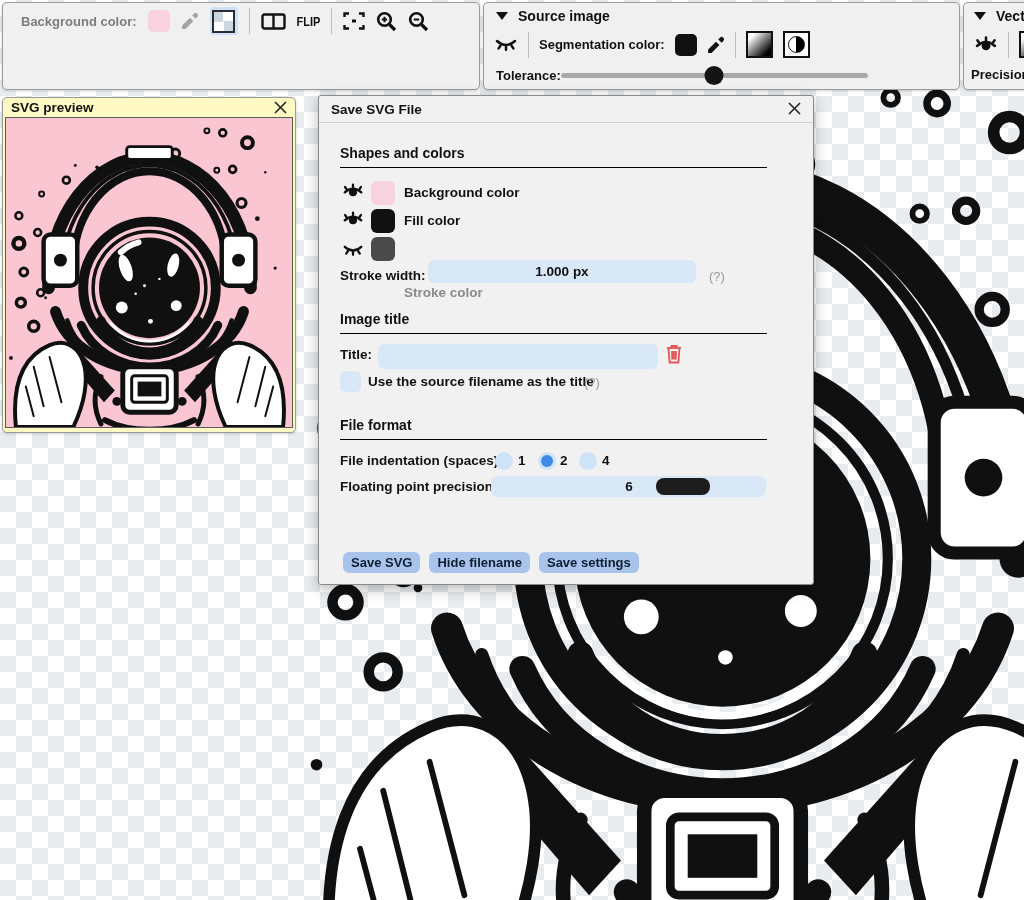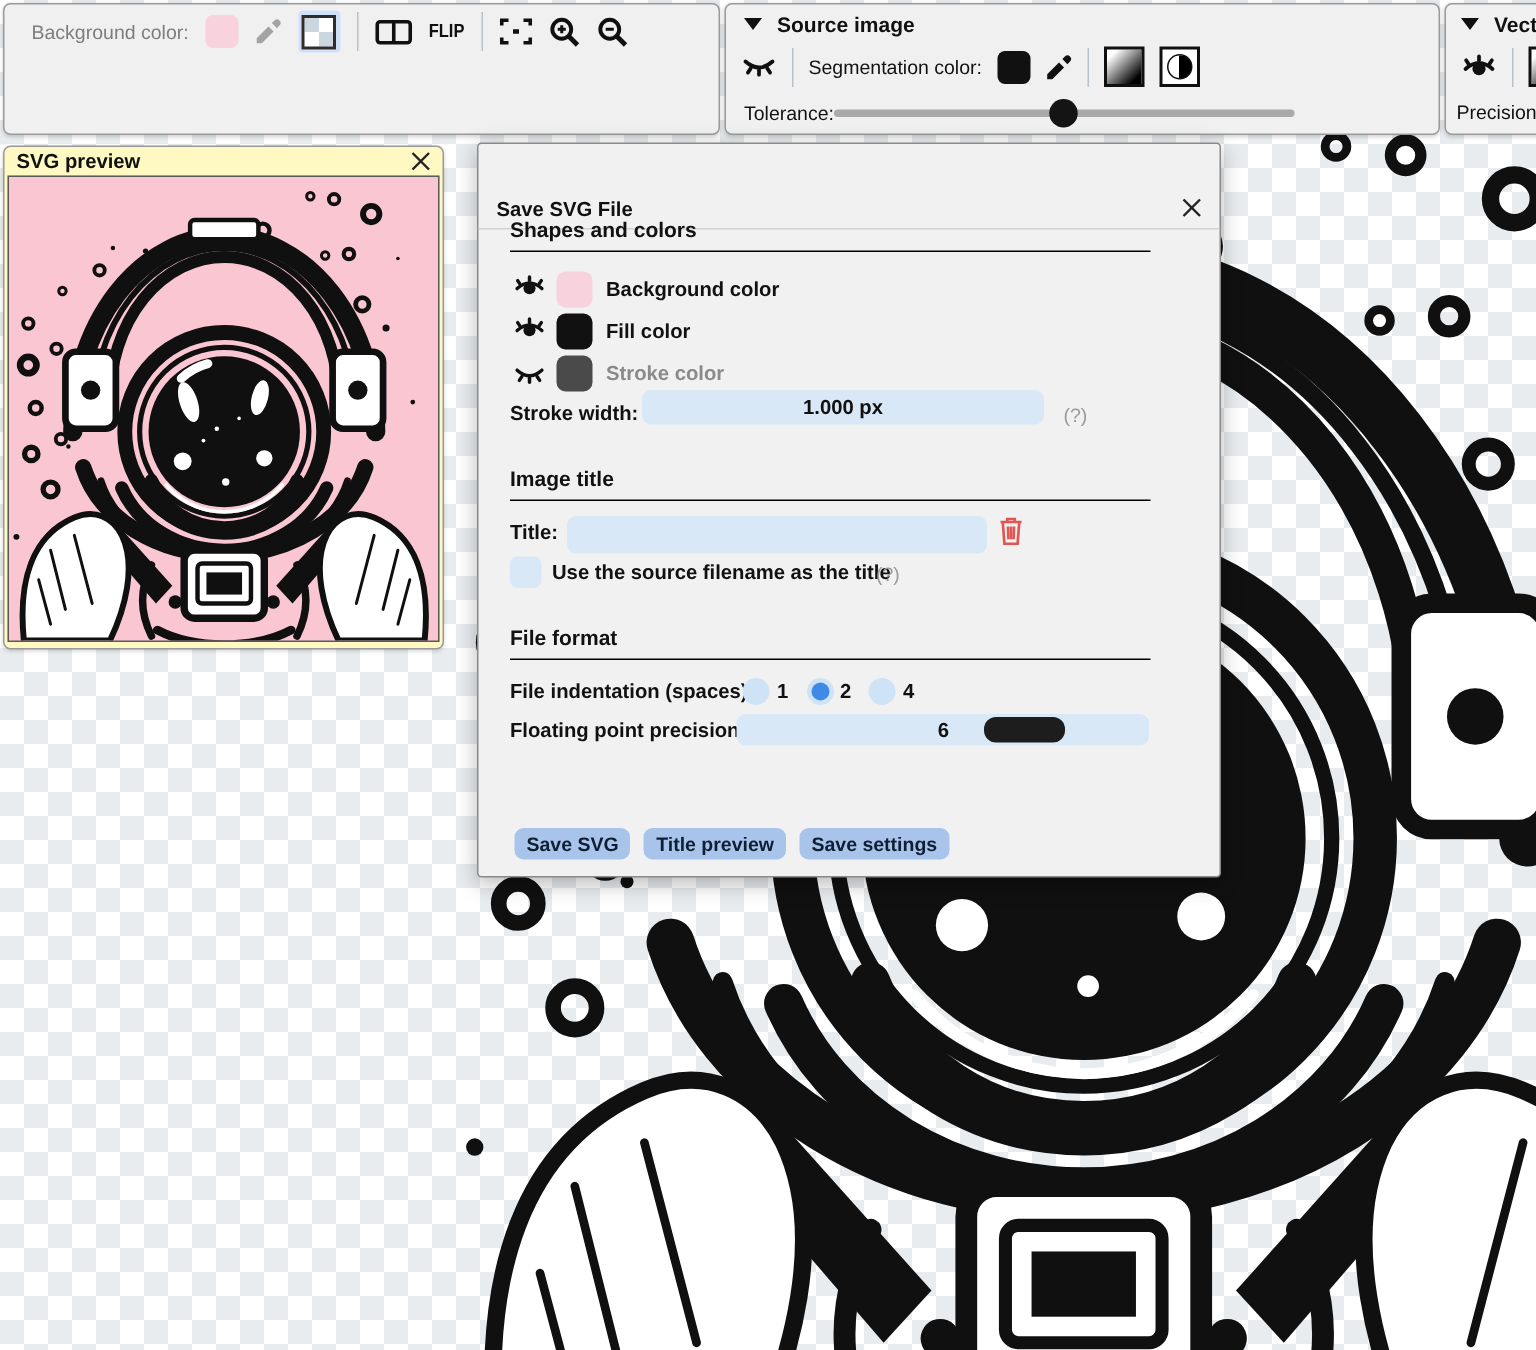--- a/index.html
+++ b/index.html
@@ -16,21 +16,21 @@
   
   .panel{
     position:absolute;background:#f0f0f0;border:1px solid #9a9a9a;border-radius:5px;
     box-shadow:0 1px 3px rgba(0,0,0,.18);z-index:10;overflow:hidden;
   }
   .panel-header{display:flex;align-items:center;gap:10px;padding:5px 10px 3px 12px;
     font-size:14px;font-weight:700;color:#101010;}
   .tri{width:0;height:0;border-left:6px solid transparent;border-right:6px solid transparent;
     border-top:8px solid #101010;cursor:pointer;}
   .prow{display:flex;align-items:center;padding:4px 10px 0 18px;gap:11px;}
-  .plabel{font-size:13px;font-weight:400;}
+  .plabel{font-size:13px;font-weight:700;}
   .plabel.dim{color:#7d7d7d;}
   .swatch-sm{width:22px;height:22px;border-radius:5px;}
   .vsep{width:1px;height:26px;background:#b7c1cb;}
   .iconbtn{display:flex;align-items:center;justify-content:center;cursor:pointer;background:none;border:none;padding:0;}
   .checker-btn{width:28px;height:28px;background:#cfe1f6;border-radius:3px;display:flex;align-items:center;justify-content:center;}
   .checker-btn .inner{width:19px;height:19px;border:2px solid #2d2d2d;background-color:#fff;
     background-image:conic-gradient(#ffffff 25%,#ccd6df 25% 50%,#ffffff 50% 75%,#ccd6df 75%);background-size:19px 19px;}
   .flip{font-size:11px;font-weight:800;letter-spacing:0;transform:scaleY(1.15);color:#101010;cursor:pointer;}
   .grad-icon{width:23px;height:23px;border:2px solid #101010;background:linear-gradient(135deg,#ffffff 15%,#000000 85%);}
   .thresh-icon{width:23px;height:23px;border:2px solid #101010;background:#fff;display:flex;align-items:center;justify-content:center;}
@@ -40,28 +40,28 @@
   .slider .knob{position:absolute;top:-7px;width:19px;height:19px;border-radius:50%;background:#141414;transform:translateX(-50%);cursor:pointer;}
 
   
   .preview-header{display:flex;align-items:center;justify-content:space-between;
     padding:2px 8px 2px 8px;font-size:13.5px;font-weight:600;}
   .preview-img{margin:0 2px 2px 2px;border:1px solid #5a5a5a;}
 
   
   .dialog{position:absolute;left:318px;top:95px;width:494px;height:488px;background:#f1f1f1;
     border:1px solid #8a8a8a;border-radius:3px;box-shadow:0 4px 14px rgba(0,0,0,.28);z-index:20;}
-  .dlg-titlebar{position:absolute;left:0;top:0;right:0;height:26px;border-bottom:1px solid #d2d2d2;margin-top:30px;}
+  .dlg-titlebar{position:absolute;left:0;top:0;right:0;height:26px;border-bottom:1px solid #d2d2d2;}
   .dlg-title{position:absolute;left:12px;top:6px;font-size:13.5px;font-weight:600;}
   .dlg-close{position:absolute;right:12px;top:6px;cursor:pointer;}
   .section{position:absolute;left:21px;width:427px;font-size:14px;font-weight:600;
     border-bottom:1px solid #000000;padding-bottom:6px;}
   .abs{position:absolute;}
   .lbl{font-size:13.5px;font-weight:600;white-space:nowrap;}
-  .lbl.gray{color:#8a8a8a;}
+  .lbl.gray{color:#8a8a8a;margin-top:44px;}
   .help{font-size:13px;font-weight:400;color:#9a9a9a;}
   .swatch{width:24px;height:24px;border-radius:6px;}
   .field{background:#d8e8f7;border-radius:6px;height:23px;border:none;font-family:inherit;}
   .field.center{display:flex;align-items:center;justify-content:center;font-size:13.5px;font-weight:600;}
   .checkbox{width:21px;height:21px;border-radius:5px;background:#d8e8f7;cursor:pointer;}
   .radio{position:absolute;width:18px;height:18px;border-radius:50%;background:#cfe3f6;cursor:pointer;}
   .radio.selected::after{content:"";position:absolute;left:3px;top:3px;width:12px;height:12px;border-radius:50%;background:#3f8ae6;}
   .rlabel{font-size:13.5px;font-weight:600;}
   .ptrack{position:absolute;width:275px;height:21px;background:#d8e8f7;border-radius:6px;cursor:pointer;}
   .ptrack .val{position:absolute;left:128px;top:0;width:20px;text-align:center;line-height:21px;font-size:13.5px;font-weight:600;}
@@ -368,16 +368,16 @@
   <span class="abs rlabel" style="left:283px;top:357px;">4</span>
 
   <span class="abs lbl" style="left:21px;top:383px;">Floating point precision:</span>
   <span class="ptrack" style="left:172px;top:380px;">
     <span class="val">6</span>
     <span class="handle"></span>
   </span>
 
   <div class="btnrow">
     <button class="btn">Save SVG</button>
-    <button class="btn">Title preview</button>
+    <button class="btn">Hide filename</button>
     <button class="btn">Save settings</button>
   </div>
 </div>
 
 </body></html>

